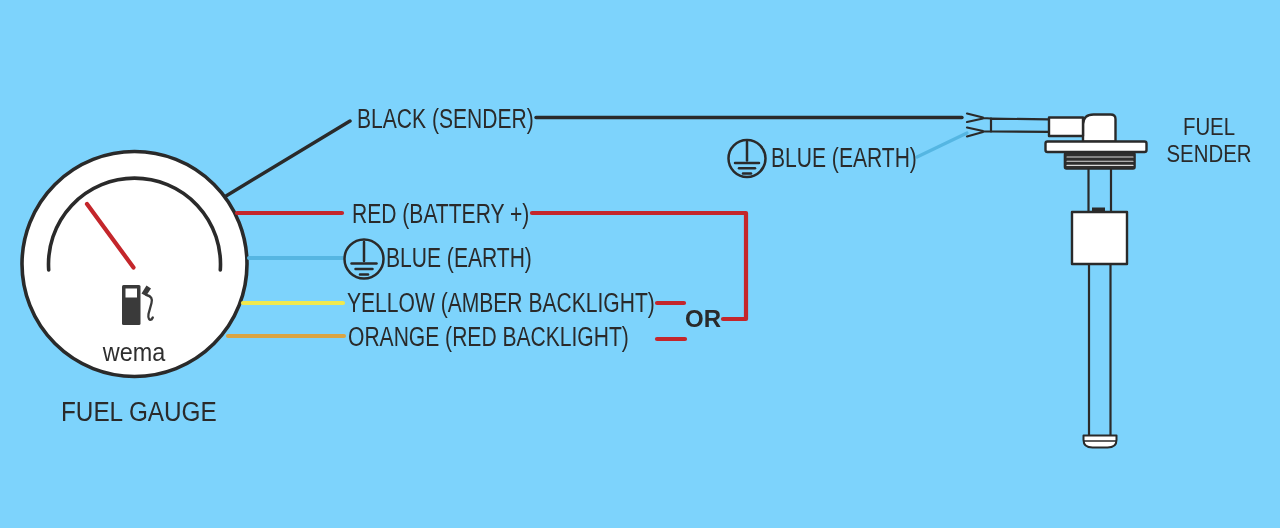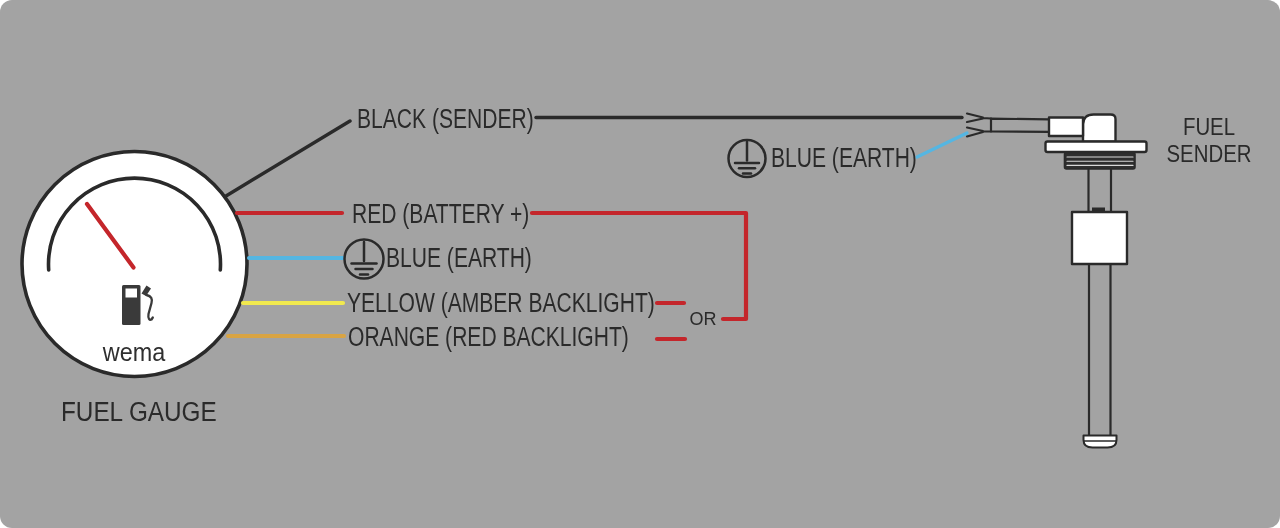--- a/index.html
+++ b/index.html
@@ -1,22 +1,21 @@
 <!DOCTYPE html>
 <html><head>
 <meta charset="utf-8">
 <style>
   html,body{margin:0;padding:0;background:#ffffff;}
   #canvas{
     position:relative;
     width:1280px;height:528px;
-    background:#a3a3a3;
+    background:#7dd3fc;
     overflow:hidden;
     font-family:"Liberation Sans", sans-serif;
-    border-radius:12px;
   }
   #art{position:absolute;left:0;top:0;width:1280px;height:528px;}
   .lbl{
     position:absolute;
     white-space:nowrap;
     color:#2a2a2a;
     font-size:27px;
     font-weight:400;
     letter-spacing:0px;
     transform:translateY(-50%) scaleX(0.78);
@@ -24,21 +23,21 @@
     line-height:1;
   }
   .lbl-black   {left:357px; top:119px;}
   .lbl-red     {left:352px; top:214px;}
   .lbl-blue    {left:386px; top:258px;}
   .lbl-yellow  {left:347px; top:303px;}
   .lbl-orange  {left:348px; top:337px;}
   .lbl-sblue   {left:771px; top:158px;}
   .lbl-or{
     position:absolute;left:703px;top:319px;
-    font-size:18px;color:#2a2a2a;font-weight:400;white-space:nowrap;
+    font-size:24px;color:#2a2a2a;font-weight:700;white-space:nowrap;
     transform:translate(-50%,-50%);line-height:1;
   }
   .lbl-fuelgauge{
     position:absolute;left:61px;top:412px;
     font-size:27px;color:#2a2a2a;white-space:nowrap;
     transform:translateY(-50%) scaleX(0.9);transform-origin:0 50%;line-height:1;
   }
   .lbl-wema{
     position:absolute;left:134px;top:352px;
     font-size:26px;color:#2f2f2f;white-space:nowrap;

